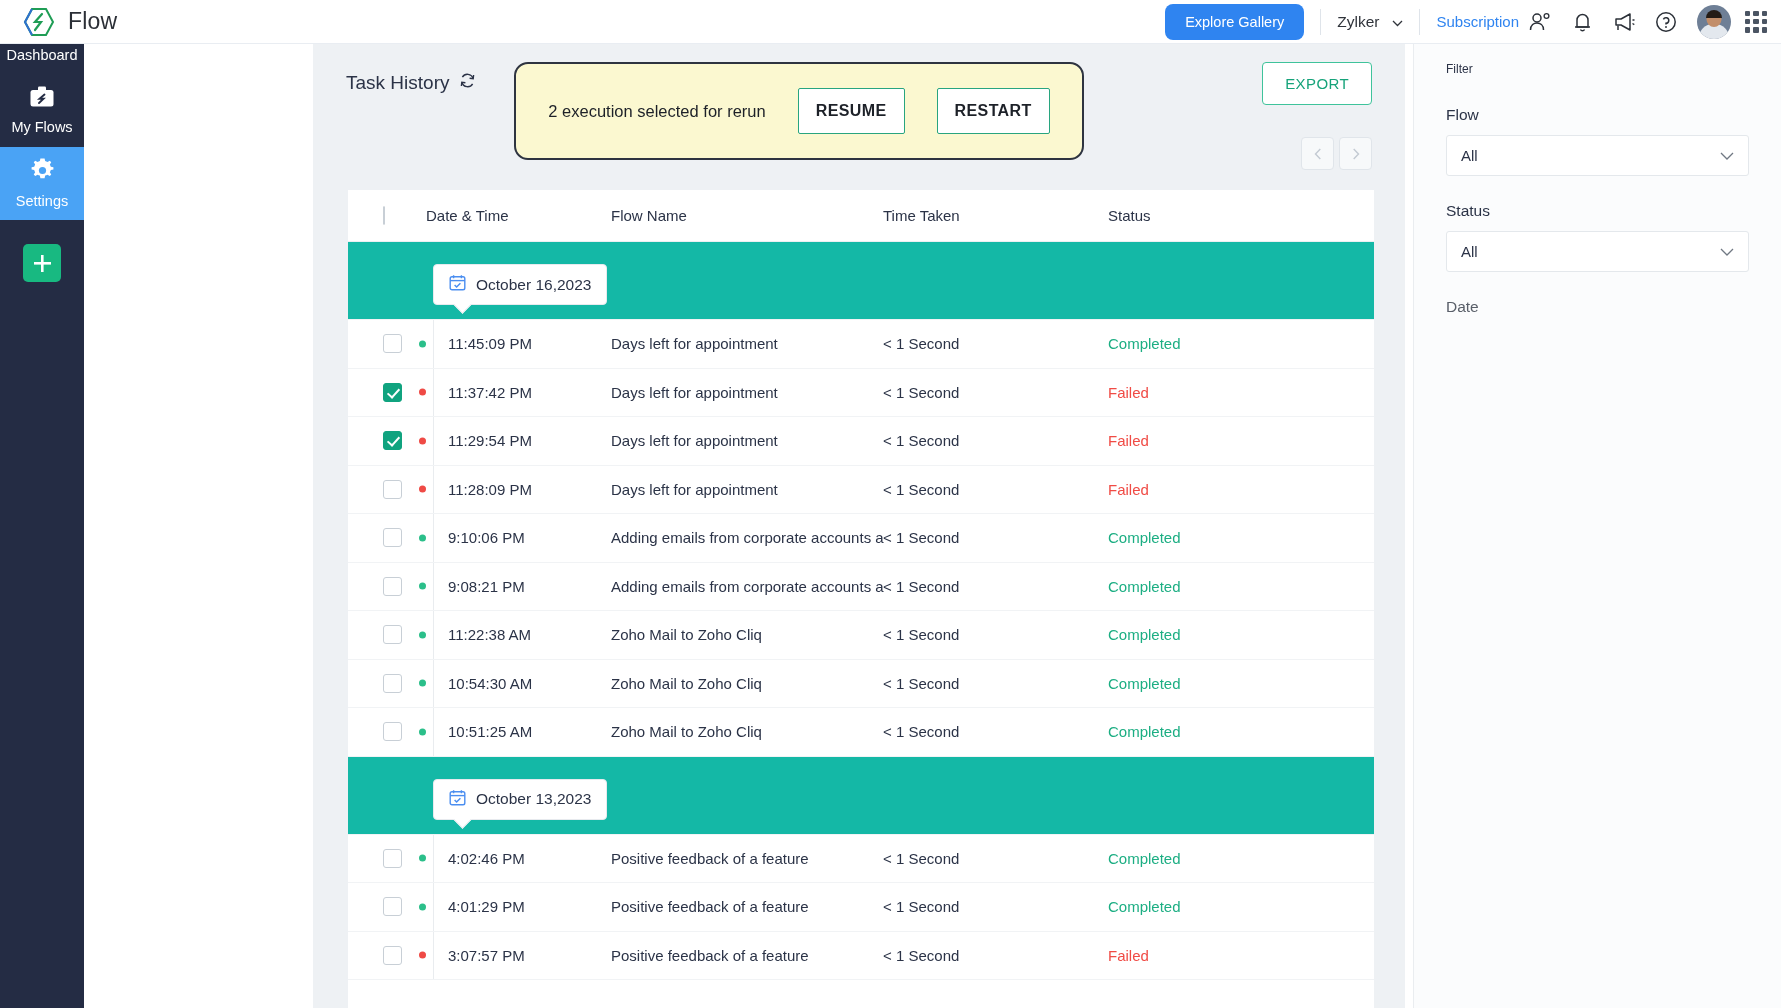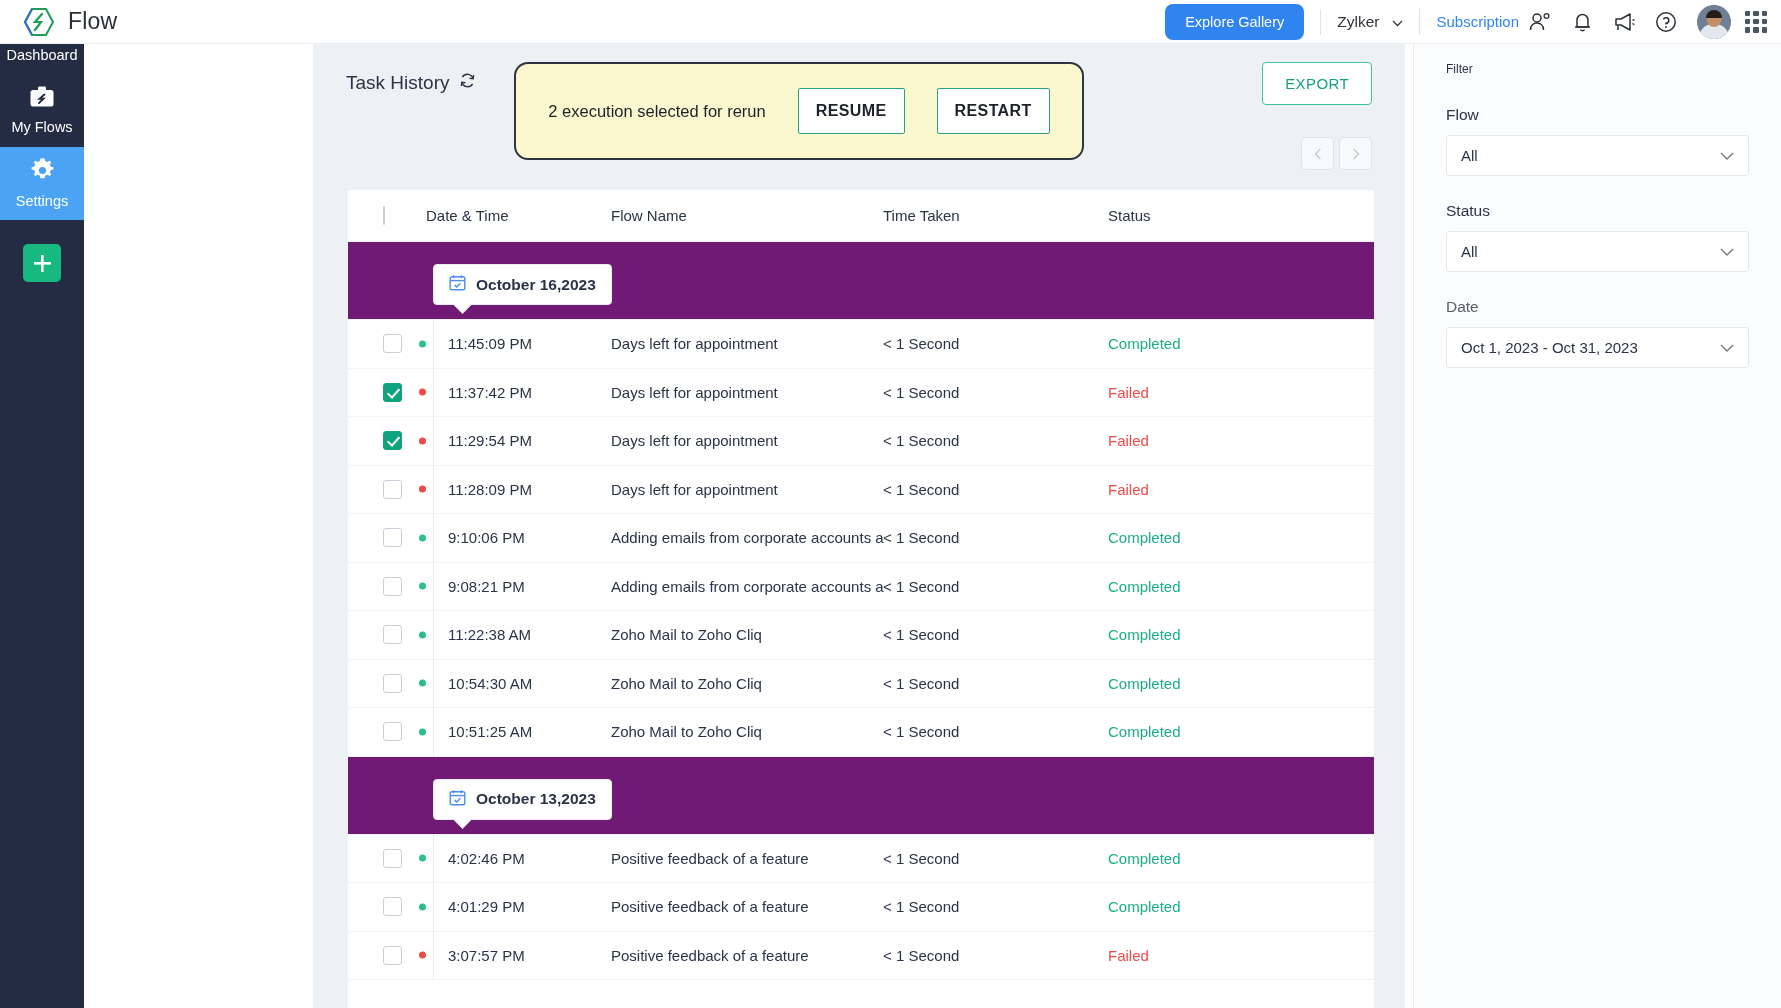--- a/index.html
+++ b/index.html
@@ -131,23 +131,22 @@
     border-bottom: 1px solid #eceff2; background: #ffffff;
   }
   .t-head .cell { font-size: 15px; color: #2b3347; }
   .col-chk   { width: 78px; padding-left: 35px; flex: none; }
   .col-date  { width: 185px; flex: none; }
   .col-flow  { width: 272px; flex: none; }
   .col-time  { width: 225px; flex: none; }
   .col-stat  { flex: 1; }
 
   .group-band {
-    position: relative; height: 78px; background: #701a75;
+    position: relative; height: 78px; background: #14b8a6;
     border-bottom: 1px solid #f1f3f5;
-    font-weight: bold;
   }
   .date-pill {
     position: absolute; left: 85px; top: 22px; display: flex; align-items: center; gap: 10px;
     background: #ffffff; border: 1px solid #e7eaee; border-radius: 4px;
     padding: 9px 15px; font-size: 15.5px; color: #2b3347; white-space: nowrap;
   }
   .date-pill:after {
     content: ""; position: absolute; left: 22px; bottom: -7px;
     width: 12px; height: 12px; background: #ffffff;
     border-right: 1px solid #e7eaee; border-bottom: 1px solid #e7eaee;
@@ -564,22 +563,14 @@
     <div class="f-select">
       <span class="val">All</span>
       <span class="chev">
         <svg width="14" height="9" viewBox="0 0 14 9">
             <path d="M1 1 L7 7 L13 1" fill="none" stroke="#707883" stroke-width="1.3"></path>
           </svg>
       </span>
     </div>
 
     <div class="f-label light">Date</div>
-    <div class="f-select">
-      <span class="val">Oct 1, 2023 - Oct 31, 2023</span>
-      <span class="chev">
-        <svg width="14" height="9" viewBox="0 0 14 9">
-            <path d="M1 1 L7 7 L13 1" fill="none" stroke="#707883" stroke-width="1.3"></path>
-          </svg>
-      </span>
-    </div>
   </div>
 </div>
 
 </body></html>

